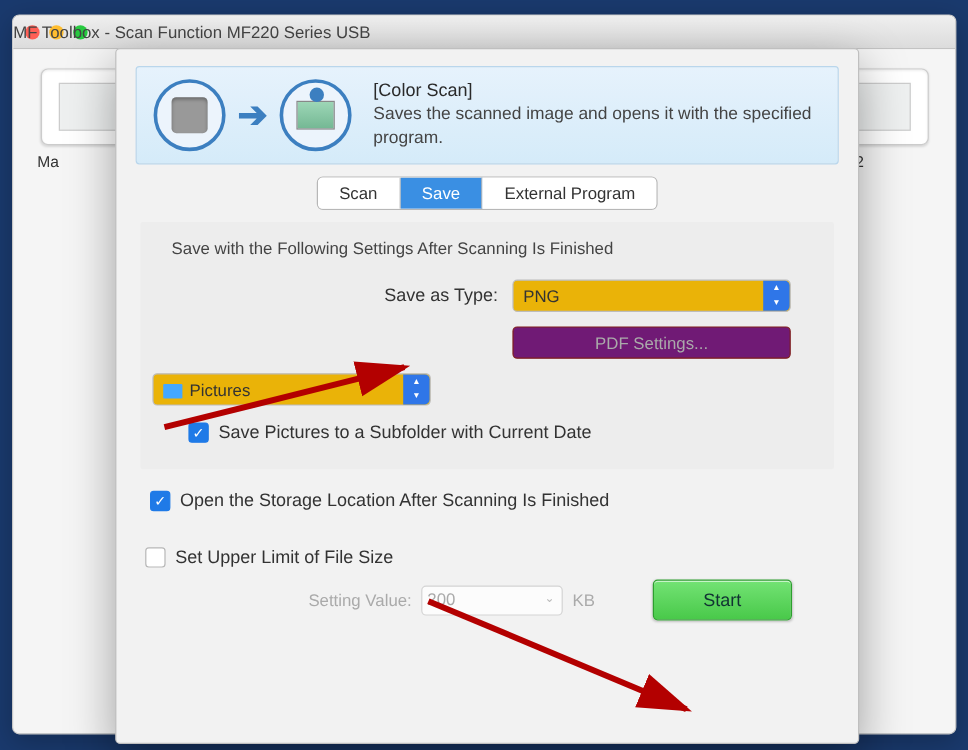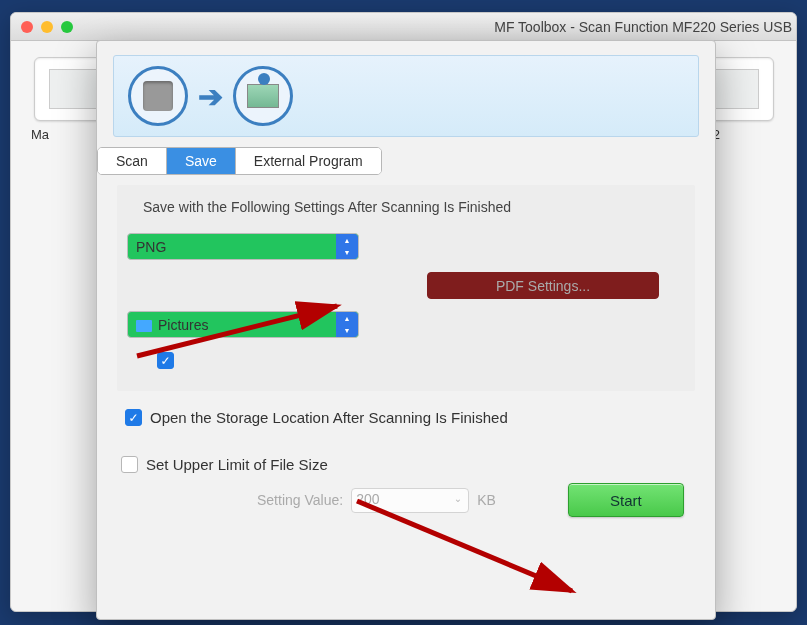--- a/index.html
+++ b/index.html
@@ -30,21 +30,21 @@
       border-bottom: 1px solid #c3c3c3;
       border-radius: 6px 6px 0 0;
       display: flex;
       align-items: center;
       padding-left: 10px;
       position: relative;
     }
     .traffic { width: 12px; height: 12px; border-radius: 50%; margin-right: 8px; }
     .red{background:#ff5f56;} .yellow{background:#ffbd2e;} .green{background:#27c93f;}
     .titlebar-title{
-      position:absolute; left:0; right:4px; text-align:right; color:#444;
+      position:absolute; left:0; right:4px; text-align:left; color:#444;
       font-size:14px;
     }
     .parent-body{
       padding: 16px 20px;
       display:flex; gap:18px;
     }
     .tile{
       width:85px; text-align:left;
     }
     .tile-box{
@@ -83,21 +83,21 @@
     }
     .hicon-inner-scan{width:30px;height:30px;background:#999;border-radius:4px;box-shadow:inset 0 2px 3px rgba(0,0,0,0.3);}
     .hicon-inner-person{width:32px;height:24px;background:linear-gradient(#9dd6b6,#74b894);border:1px solid #888;position:relative;}
     .hicon-inner-person::after{content:"";position:absolute;left:10px;top:-12px;width:12px;height:12px;border-radius:50%;background:#3c7fc0;}
     .arrow-rt{color:#3c7fc0;font-size:30px;font-weight:bold;}
     .header-text{flex:1;margin-left:8px;}
     .header-title{color:#2a2a2a;font-size:15px;margin-bottom:2px;}
     .header-desc{color:#444;font-size:14.5px;line-height:1.35;}
 
     .tabs{
-      display:flex;margin-top:4px;margin-bottom:10px;
+      display:flex;justify-content:center;margin-top:4px;margin-bottom:10px;
     }
     .tabstrip{
       display:flex;border:1px solid #b7b7b7;border-radius:5px;overflow:hidden;height:28px;background:#fff;
     }
     .tab{
       padding:4px 18px;font-size:14px;color:#333;background:#fff;border-right:1px solid #b7b7b7;display:flex;align-items:center;cursor:pointer;
     }
     .tab:last-child{border-right:none;}
     .tab.active{background:#3a8fe3;color:#fff;}
 
@@ -106,32 +106,32 @@
       background:#ededed; border-radius:2px;
     }
     .panel-title{font-size:14px;color:#444;margin:0 0 18px 16px;}
     .row{display:flex;align-items:center;margin-bottom:12px;}
     .row-label{width:300px;text-align:right;padding-right:12px;color:#333;font-size:15px;}
     .input-text{
       flex:1;max-width:232px;height:27px;border:1px solid #bcbcbc;border-radius:4px;padding:3px 8px;font-size:14px;background:#fff;
     }
     .select-wrap{
       flex:1;max-width:232px;height:27px;position:relative;
-      background:#22c55e;border:1px solid #bcbcbc;border-radius:4px;
+      background:#eab308;border:1px solid #bcbcbc;border-radius:4px;
       display:flex;align-items:center;padding-left:8px;font-size:14px;
     }
     .select-caret{
       position:absolute;right:0;top:0;width:22px;height:100%;
       background:#2f76e8;border-radius:0 4px 4px 0;color:#fff;
       display:flex;align-items:center;justify-content:center;font-size:10px;
     }
     .select-caret::before{content:"▲";position:absolute;top:3px;font-size:7px;}
     .select-caret::after{content:"▼";position:absolute;bottom:3px;font-size:7px;}
     .pdf-btn{
-      flex:1;max-width:232px;height:27px;background:#7f1d1d;border:1px solid #7f1d1d;border-radius:4px;
+      flex:1;max-width:232px;height:27px;background:#701a75;border:1px solid #7f1d1d;border-radius:4px;
       color:#aaa;font-size:14px;display:flex;align-items:center;justify-content:center;
     }
     .folder-mini{width:16px;height:12px;background:#44a8ff;border-radius:1px;display:inline-block;margin-right:6px;position:relative;top:1px;}
     .check-row{display:flex;align-items:center;margin:14px 0 4px 30px;gap:8px;}
     .chk{
       width:17px;height:17px;border-radius:3px;border:1px solid #b7b7b7;background:#fff;
       display:inline-flex;align-items:center;justify-content:center;font-size:12px;color:#fff;
     }
     .chk.checked{background:#1f7ae7;border-color:#1f7ae7;}
     .chklabel{font-size:15px;color:#333;}
@@ -139,21 +139,21 @@
     .open-loc{margin:18px 28px 30px;display:flex;align-items:center;gap:8px;}
 
     .bottom-area{padding:0 24px;}
     .bottom-row{display:flex;align-items:center;gap:8px;margin-bottom:10px;text-align:center;}
     .setting-value-row{margin-left:136px;display:flex;align-items:center;gap:8px;}
     .sv-label{color:#aaa;font-size:14px;}
     .sv-input{width:118px;height:25px;border:1px solid #d4d4d4;border-radius:4px;background:#fcfcfc;padding:2px 4px;color:#aaa;position:relative;}
     .sv-caret{position:absolute;right:6px;top:4px;color:#bbb;font-size:10px;}
     .kb{color:#aaa;font-size:14px;}
     .start-btn{
-      margin-left:64px;width:116px;height:34px;background:linear-gradient(#73e374,#49c94a);
+      margin-left:40px;width:116px;height:34px;background:linear-gradient(#73e374,#49c94a);
       border:1px solid #2d9f2f;border-radius:4px;color:#133;font-size:15px;display:flex;align-items:center;justify-content:center;
       box-shadow:0 1px 0 rgba(255,255,255,0.6) inset, 0 1px 2px rgba(0,0,0,0.2);
     }
 
     
     .anno-arrow{position:absolute;pointer-events:none;}
     .anno-arrow svg{overflow:visible;}
 
   </style>
 </head>
@@ -185,35 +185,40 @@
 
 <div class="sheet">
   <div class="header-box">
     <div class="hicon-circle">
         <div class="hicon-inner-scan"></div>
       </div>
     <div class="arrow-rt">➔</div>
     <div class="hicon-circle">
         <div class="hicon-inner-person"></div>
       </div>
+    <div class="header-text">
+      <div class="header-title">[Color Scan]</div>
+      <div class="header-desc">Saves the scanned image and opens it with the specified program.</div>
+    </div>
   </div>
 
   <div class="tabs">
     <div class="tabstrip">
       <div class="tab">Scan</div>
       <div class="tab active">Save</div>
       <div class="tab">External Program</div>
     </div>
   </div>
 
   <div class="settings-panel">
     <div class="panel-title">Save with the Following Settings After Scanning Is Finished</div>
 
 
     <div class="row">
+      <div class="row-label">Save as Type:</div>
       <div class="select-wrap">
         <span>PNG</span>
         <span class="select-caret"></span>
       </div>
     </div>
 
     <div class="row">
       <div class="row-label"></div>
       <div class="pdf-btn">PDF Settings...</div>
     </div>
@@ -221,20 +226,21 @@
     <div class="row">
       <div class="select-wrap">
         <span class="folder-mini"></span>
         <span>Pictures</span>
         <span class="select-caret"></span>
       </div>
     </div>
 
     <div class="check-row">
       <span class="chk checked">✓</span>
+      <span class="chklabel">Save Pictures to a Subfolder with Current Date</span>
     </div>
   </div>
 
   <div class="open-loc">
     <span class="chk checked">✓</span>
     <span class="chklabel">Open the Storage Location After Scanning Is Finished</span>
   </div>
 
   <div class="bottom-area">
     <div class="bottom-row">

